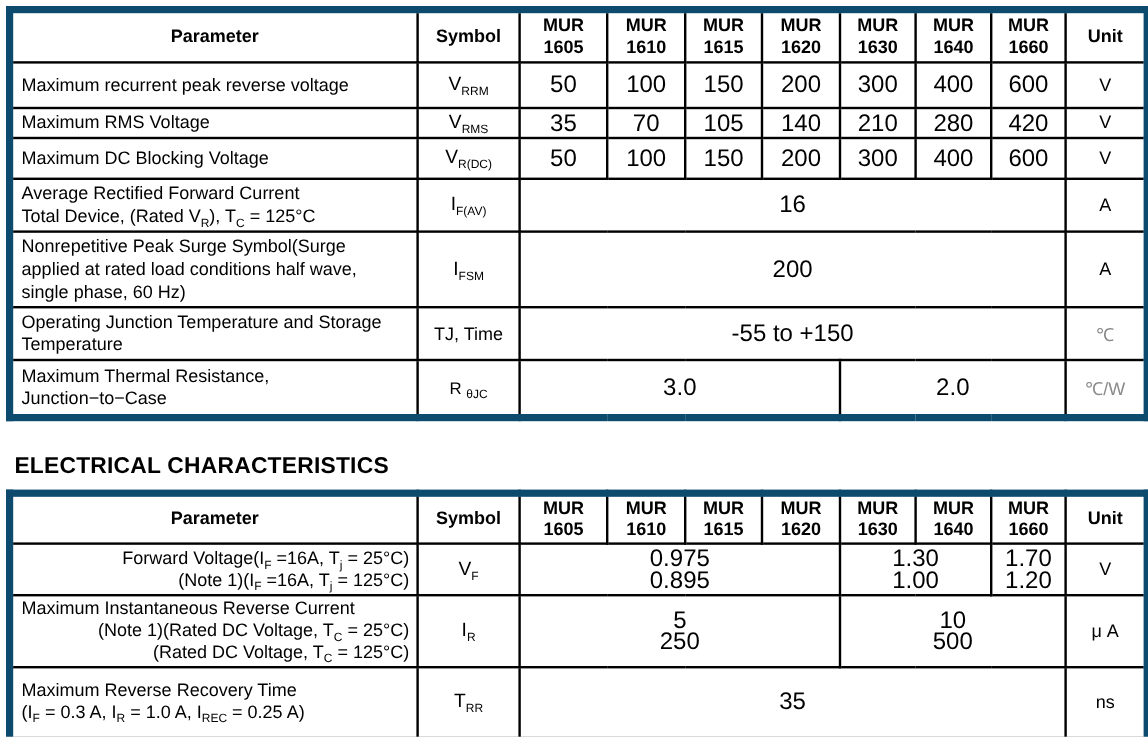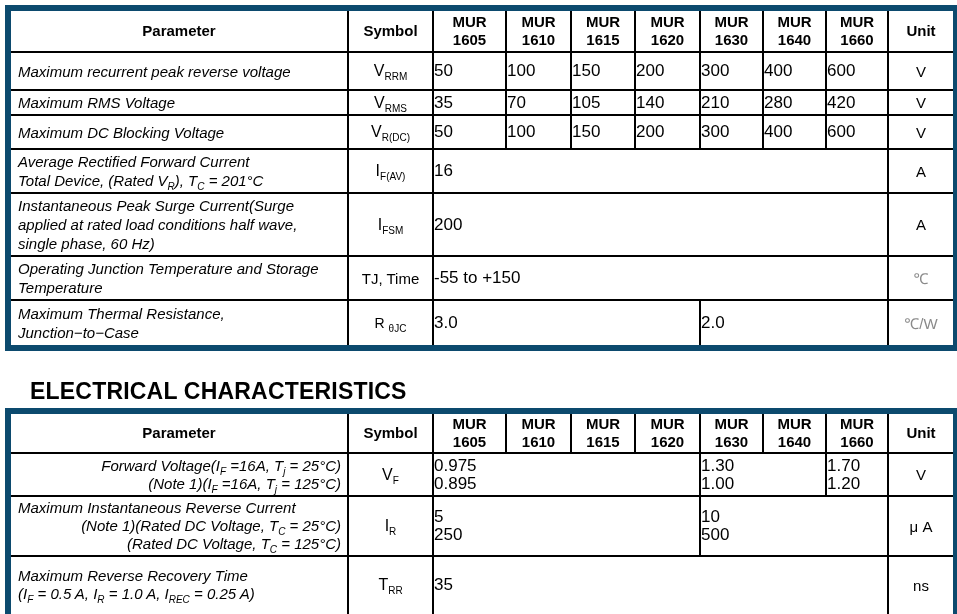--- a/index.html
+++ b/index.html
@@ -34,49 +34,49 @@
     text-align: center;
     vertical-align: middle;
     line-height: 18px;
   }
   td.param {
     text-align: left;
     vertical-align: middle;
     font-size: 15px;
     line-height: 19px;
     padding: 2px 6px 2px 7px;
-    font-style: italic;
   }
   td.param .pline { white-space: nowrap; }
   td.param .split { display: flex; justify-content: flex-end; white-space: nowrap; }
   td.param .rline { text-align: right; white-space: nowrap; }
   td.sym {
     text-align: center;
     vertical-align: middle;
     font-size: 16px;
     border-radius: 16px;
   }
   td.val {
-    vertical-align: middle;
-    font-size: 17px;
+    text-align: center;
+    vertical-align: middle;
+    font-size: 20px;
     line-height: 18px;
   }
   td.unit {
     text-align: center;
     vertical-align: middle;
     font-size: 15px;
   }
   td.unit.gray { color: #8a8a8a; font-weight: normal; }
   sub { font-size: 10px; line-height: 0; }
   .toppad { vertical-align: top; padding-top: 3px; }
   h2.section-title {
     position: absolute;
-    left: 30px; top: 378px;
+    left: 12px; top: 378px;
     margin: 0;
-    font-size: 23px;
+    font-size: 19px;
     font-weight: bold;
     letter-spacing: 0.2px;
   }
 </style>
 </head>
 <body>
 
 <div class="sheet">
 
   <table class="spec" id="t1">
@@ -162,30 +162,30 @@
       <td class="val">200</td>
       <td class="val">300</td>
       <td class="val">400</td>
       <td class="val">600</td>
       <td class="unit">V</td>
     </tr>
 
     <tr style="height:38px">
       <td class="param">
         <div class="pline">Average Rectified Forward Current</div>
-        <div class="pline"><span>Total Device, (Rated V</span><sub>R</sub><span>), T</span><sub>C</sub><span> = 201°C</span></div>
+        <div class="pline"><span>Total Device, (Rated V</span><sub>R</sub><span>), T</span><sub>C</sub><span> = 125°C</span></div>
       </td>
       <td class="sym"><span>I</span><sub>F(AV)</sub></td>
       <td class="val" colspan="7">16</td>
       <td class="unit">A</td>
     </tr>
 
     <tr style="height:57px">
       <td class="param">
-        <div class="pline">Instantaneous Peak Surge Current(Surge</div>
+        <div class="pline">Nonrepetitive Peak Surge Symbol(Surge</div>
         <div class="pline">applied at rated load conditions half wave,</div>
         <div class="pline">single phase, 60 Hz)</div>
       </td>
       <td class="sym"><span>I</span><sub>FSM</sub></td>
       <td class="val" colspan="7">200</td>
       <td class="unit">A</td>
     </tr>
 
     <tr style="height:42px">
       <td class="param">
@@ -304,21 +304,21 @@
       <td class="val" colspan="3">
         <div>10</div>
         <div>500</div>
       </td>
       <td class="unit">μ A</td>
     </tr>
 
     <tr style="height:59px">
       <td class="param toppad" style="line-height:18px">
         <div class="pline">Maximum Reverse Recovery Time</div>
-        <div class="pline"><span>(I</span><sub>F</sub><span> = 0.5 A, I</span><sub>R</sub><span> = 1.0 A, I</span><sub>REC</sub><span> = 0.25 A)</span></div>
+        <div class="pline"><span>(I</span><sub>F</sub><span> = 0.3 A, I</span><sub>R</sub><span> = 1.0 A, I</span><sub>REC</sub><span> = 0.25 A)</span></div>
       </td>
       <td class="sym"><span>T</span><sub>RR</sub></td>
       <td class="val" colspan="7">35</td>
       <td class="unit">ns</td>
     </tr>
   </tbody>
     </table>
 
 </div>
 

